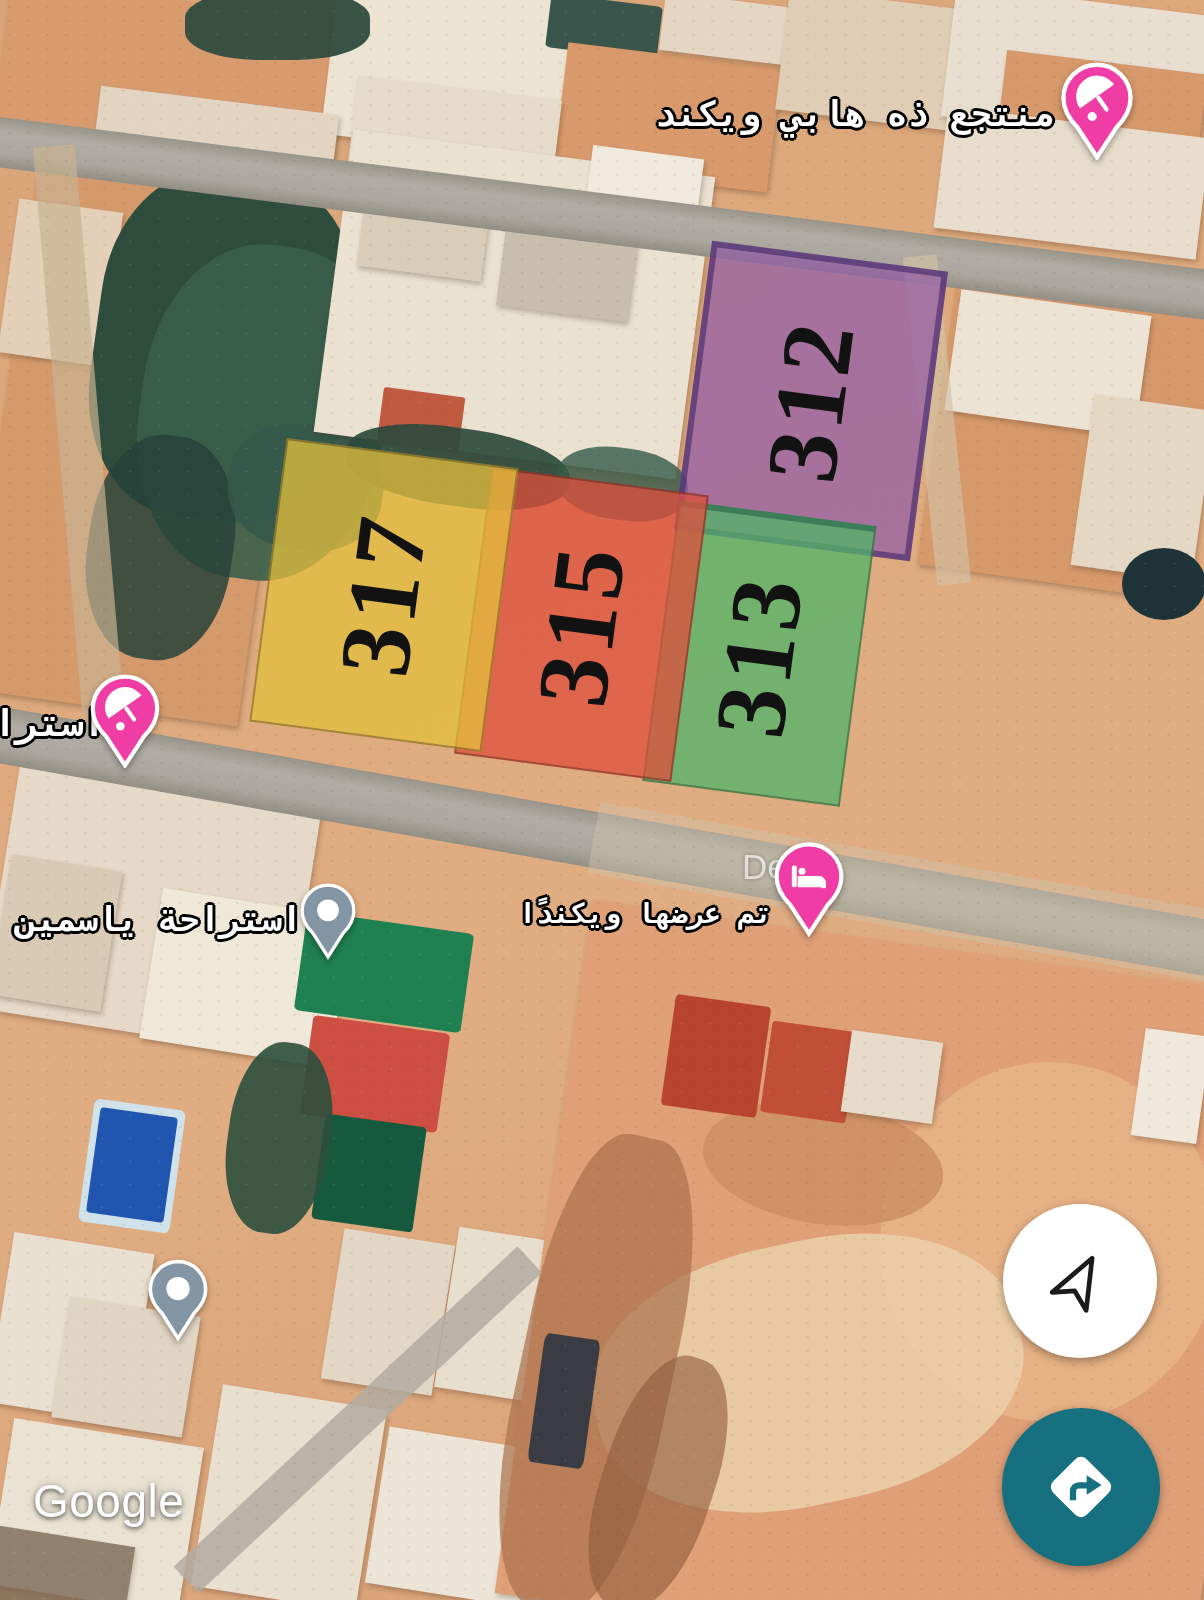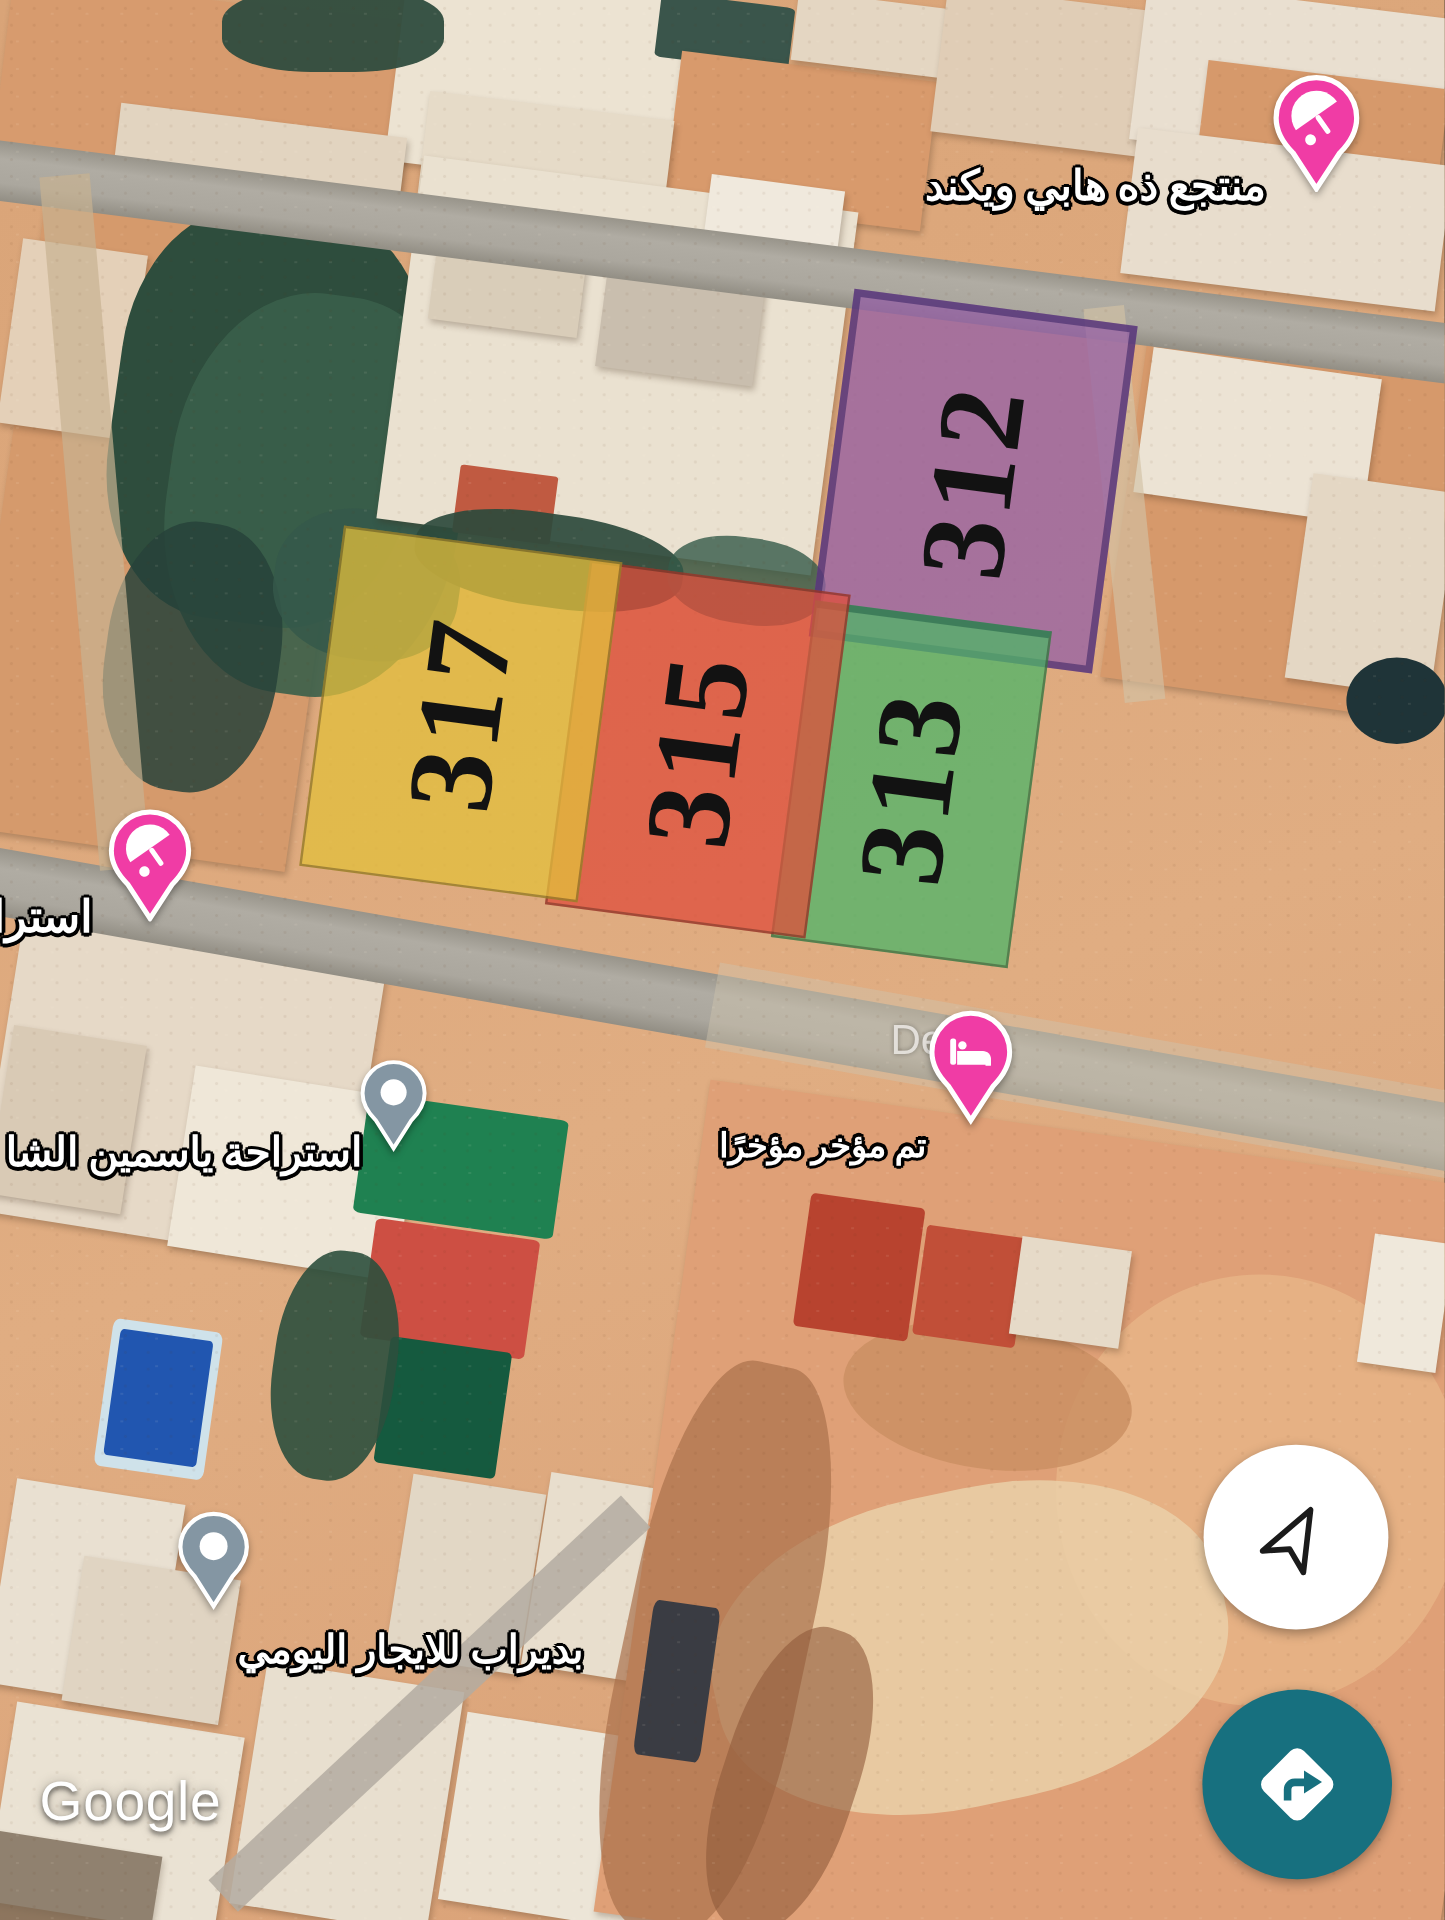--- a/index.html
+++ b/index.html
@@ -29,21 +29,21 @@
     font-family:"Liberation Serif",serif;font-weight:700;font-size:100px;color:#121212;
     transform:rotate(-90deg);letter-spacing:4px;line-height:1;}
   #parcel-317{left:267px;top:452px;width:230px;height:282px;transform:rotate(7.5deg);}
   #parcel-315{left:472px;top:480px;width:215px;height:285px;transform:rotate(7.5deg);}
   #parcel-313{left:660px;top:512px;width:195px;height:275px;transform:rotate(7.5deg);border-top:6px solid rgba(18,80,60,.45);}
   #parcel-312{left:692px;top:255px;width:226px;height:280px;transform:rotate(7.5deg);border:6px solid rgba(44,24,92,.5);}
 
   .maplabel{position:absolute;z-index:6;white-space:nowrap;font-weight:700;color:#fff;
     text-shadow:3px 0 0 #000,-3px 0 0 #000,0 3px 0 #000,0 -3px 0 #000,
       2px 2px 0 #000,-2px -2px 0 #000,2px -2px 0 #000,-2px 2px 0 #000,0 0 3px #000;}
-  .ar{direction:rtl;font-family:Liberation Serif, serif;margin-top:41px;}
+  .ar{direction:rtl;font-family:Liberation Mono, monospace;}
   #label-resort{right:149px;top:94px;font-size:35px;}
   #label-astra{left:-6px;top:702px;font-size:37px;}
   #label-chalet{left:383px;top:841px;font-size:35px;font-weight:500;letter-spacing:.5px;}
   #label-deal{left:742px;top:847px;font-size:35px;font-weight:500;opacity:.72;z-index:5;
     text-shadow:0 0 4px rgba(0,0,0,.45);color:#f2f0ee;}
   #label-recent{right:432px;top:897px;font-size:28px;}
   #label-yasmin{right:902px;top:899px;font-size:34px;}
   #label-fanateer1{left:308px;top:1249px;font-size:33px;}
   #label-fanateer2{left:198px;top:1314px;font-size:33px;}
 
@@ -144,23 +144,22 @@
   <div class="parcel" id="parcel-315" style="background-color: rgba(222, 79, 61, 0.76);">
     <span class="num">315</span>
   </div>
   <div class="parcel" id="parcel-317" style="background-color: rgba(226, 190, 60, 0.76);">
     <span class="num">317</span>
   </div>
 
   <div class="maplabel ar" id="label-resort">منتجع ذه هابي ويكند</div>
   <div class="maplabel ar" id="label-astra">استرا</div>
   <div class="maplabel" id="label-deal">Deal</div>
-  <div class="maplabel ar" id="label-recent">تم مؤخر مؤخرًا</div>
+  <div class="maplabel ar" id="label-recent">تم عرضها ويكندًا</div>
   <div class="maplabel ar" id="label-yasmin">استراحة ياسمين الشا</div>
-  <div class="maplabel ar" id="label-fanateer2">بديراب للايجار اليومي</div>
 
   <div class="pin" id="pin-resort">
     <svg viewBox="0 0 40 54">
       <path d="M20 1.5C9.8 1.5 1.5 9.8 1.5 20c0 6.8 3.6 11.9 7.8 16.1L20 52.5l10.7-16.4c4.2-4.2 7.8-9.3 7.8-16.1C38.5 9.8 30.2 1.5 20 1.5z" stroke="#fff" stroke-width="2.4" fill="#F03CA5"></path>
       <g fill="#fff" transform="rotate(-35 20 19)">
         <path d="M8.5 19 A11.5 11.5 0 0 1 31.5 19 Z"></path>
         <rect x="19" y="19" width="2.4" height="10" rx="1.2"></rect>
         <circle cx="11.5" cy="26.5" r="2.5"></circle>
       </g>
     </svg>

